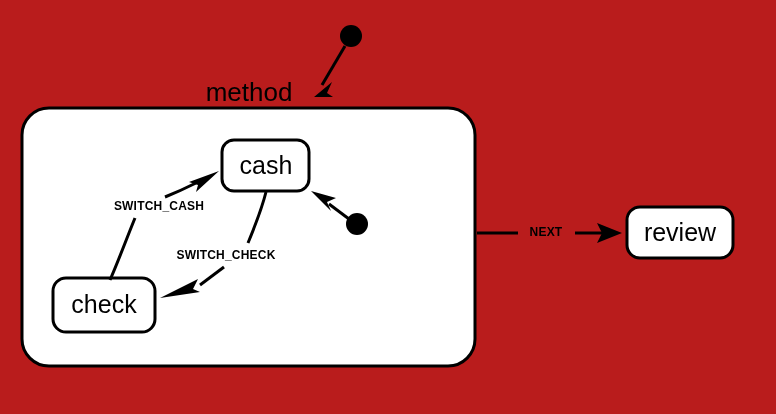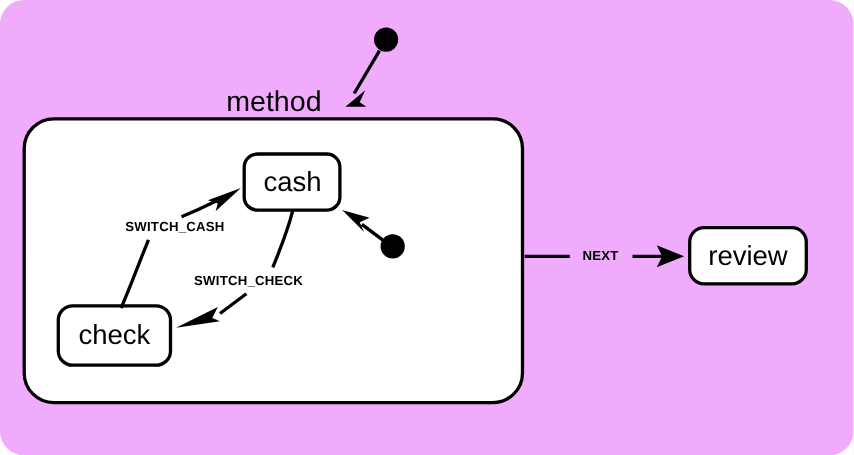--- a/index.html
+++ b/index.html
@@ -10,22 +10,21 @@
   body {
     width: 776px;
     height: 414px;
     font-family: "Liberation Sans", sans-serif;
     overflow: hidden;
   }
   #diagram-root {
     position: relative;
     width: 776px;
     height: 414px;
-    background: #f0abfc;
-    border-radius: 22px;
+    background: #b91c1c;
   }
   svg.statechart {
     display: block;
     width: 776px;
     height: 414px;
   }
   .node-box {
     fill: #ffffff;
     stroke: #000000;
     stroke-width: 3;

